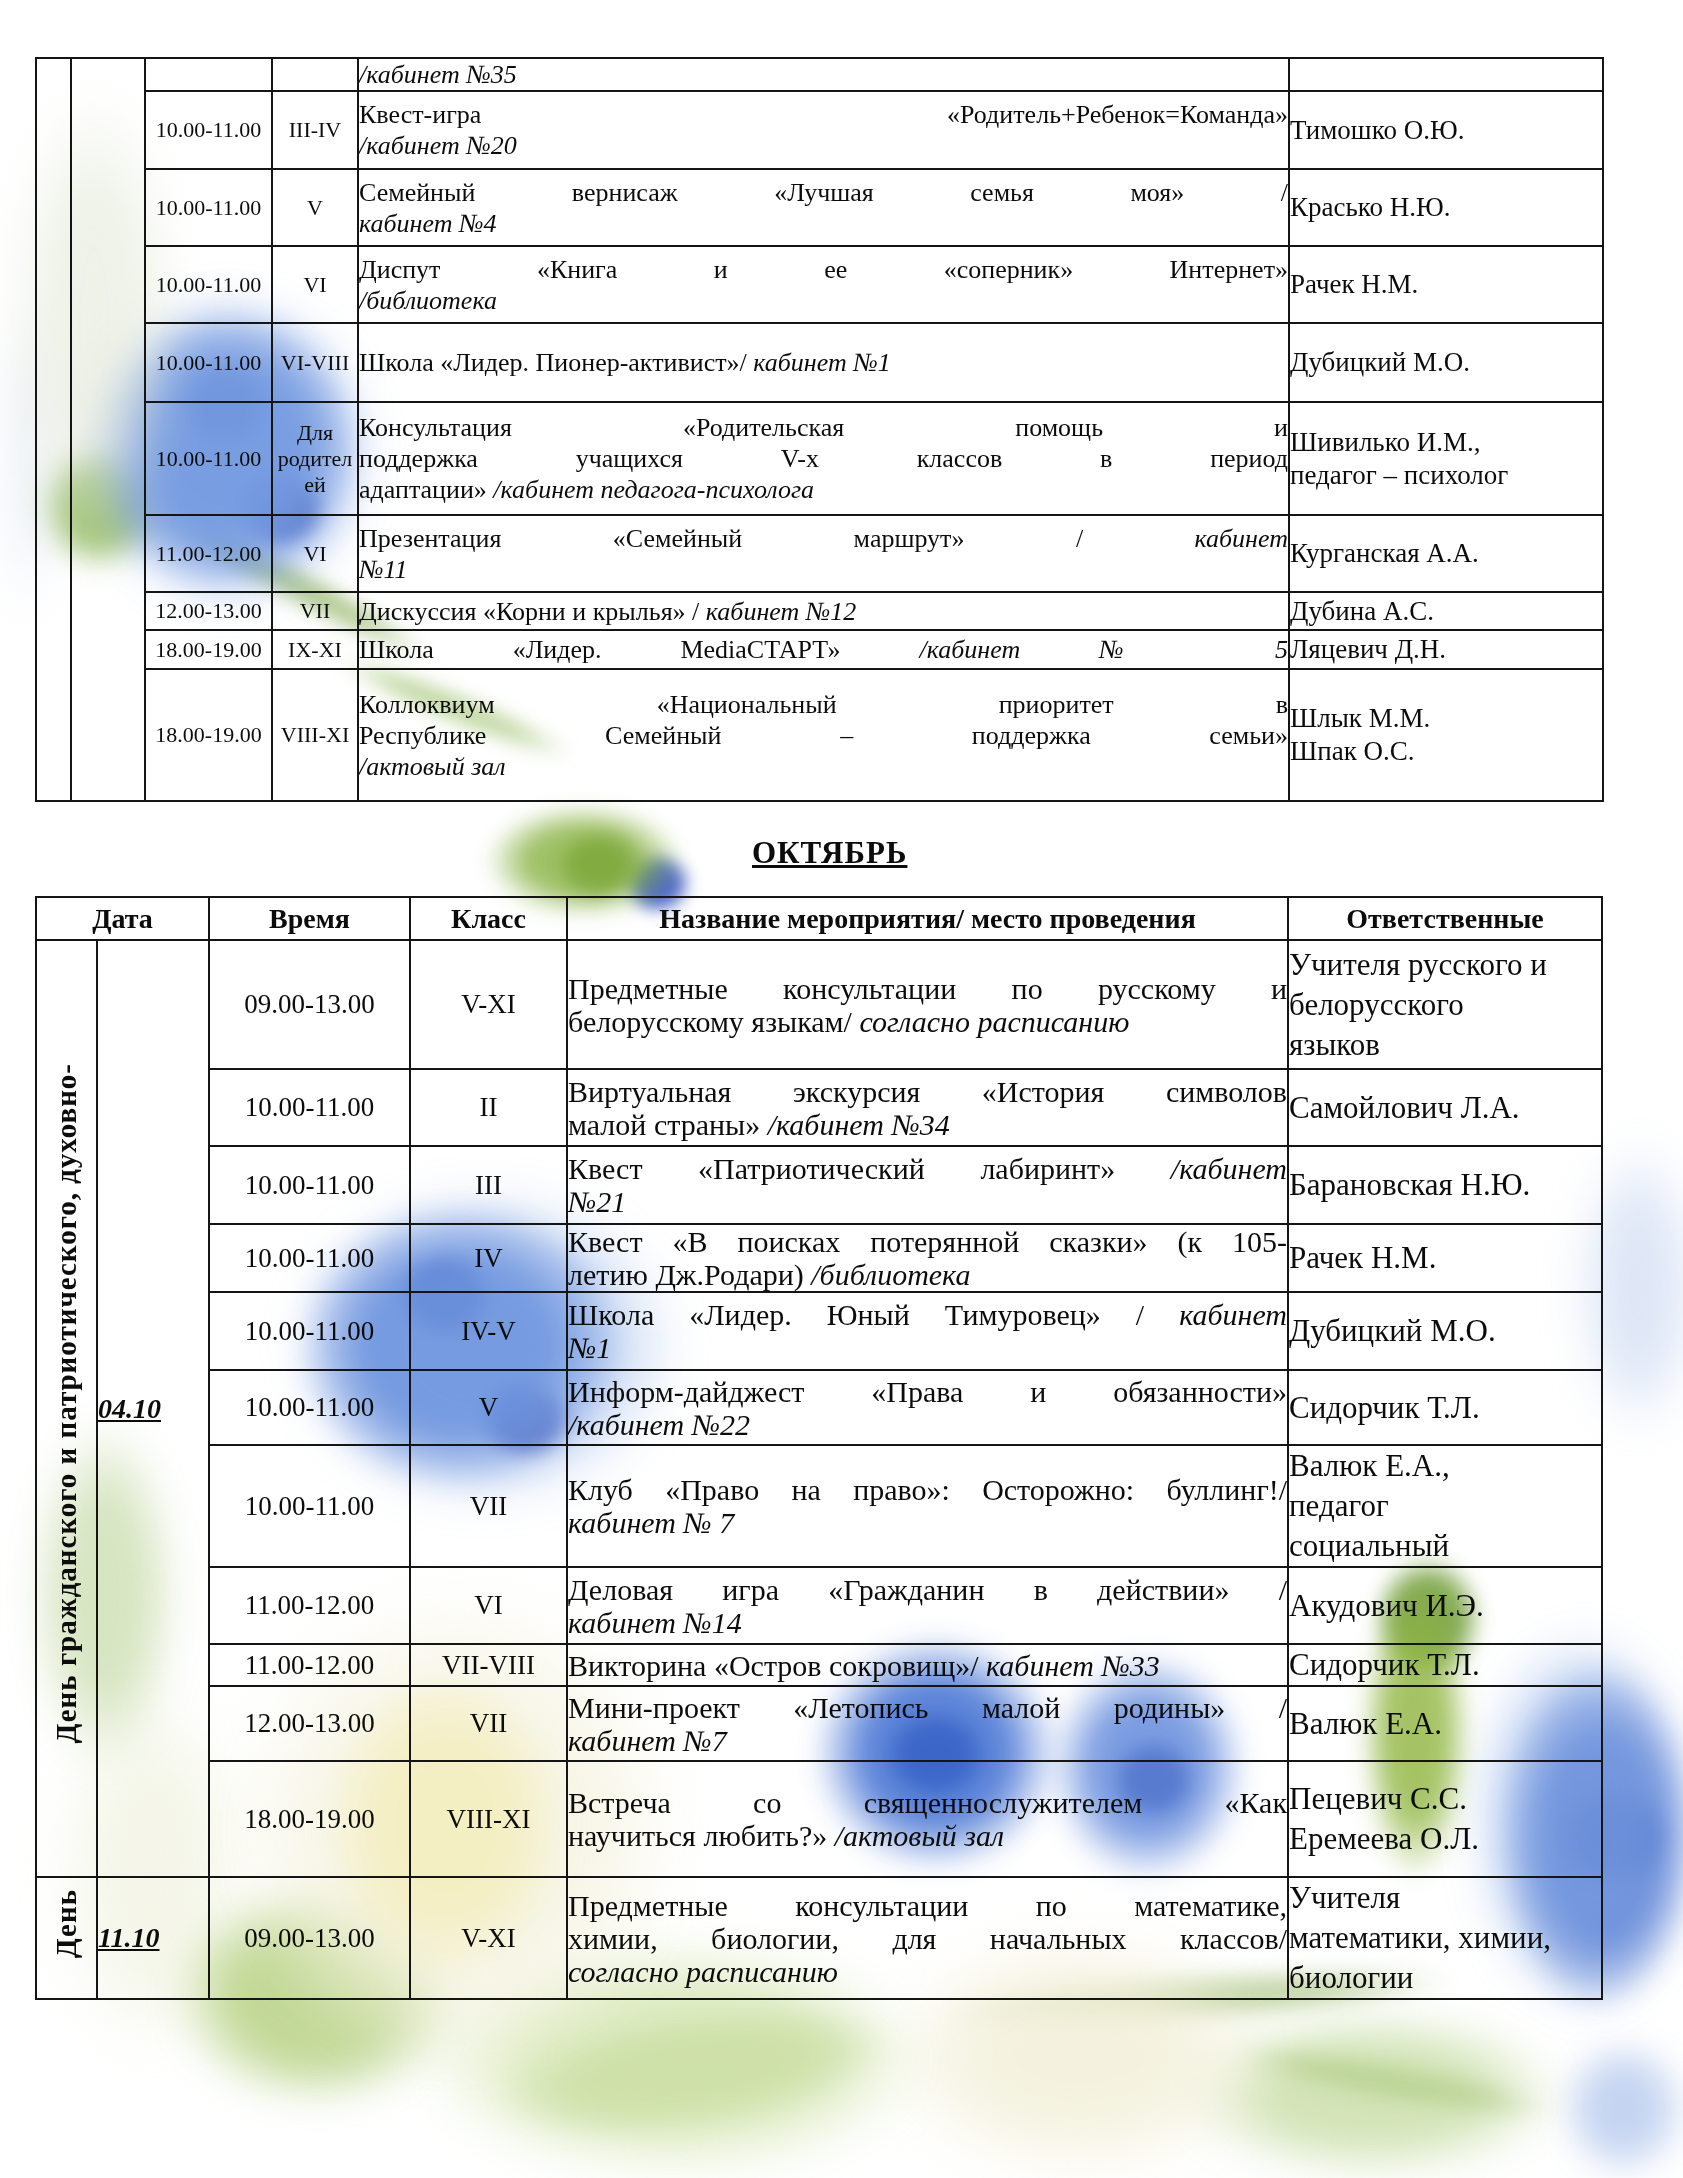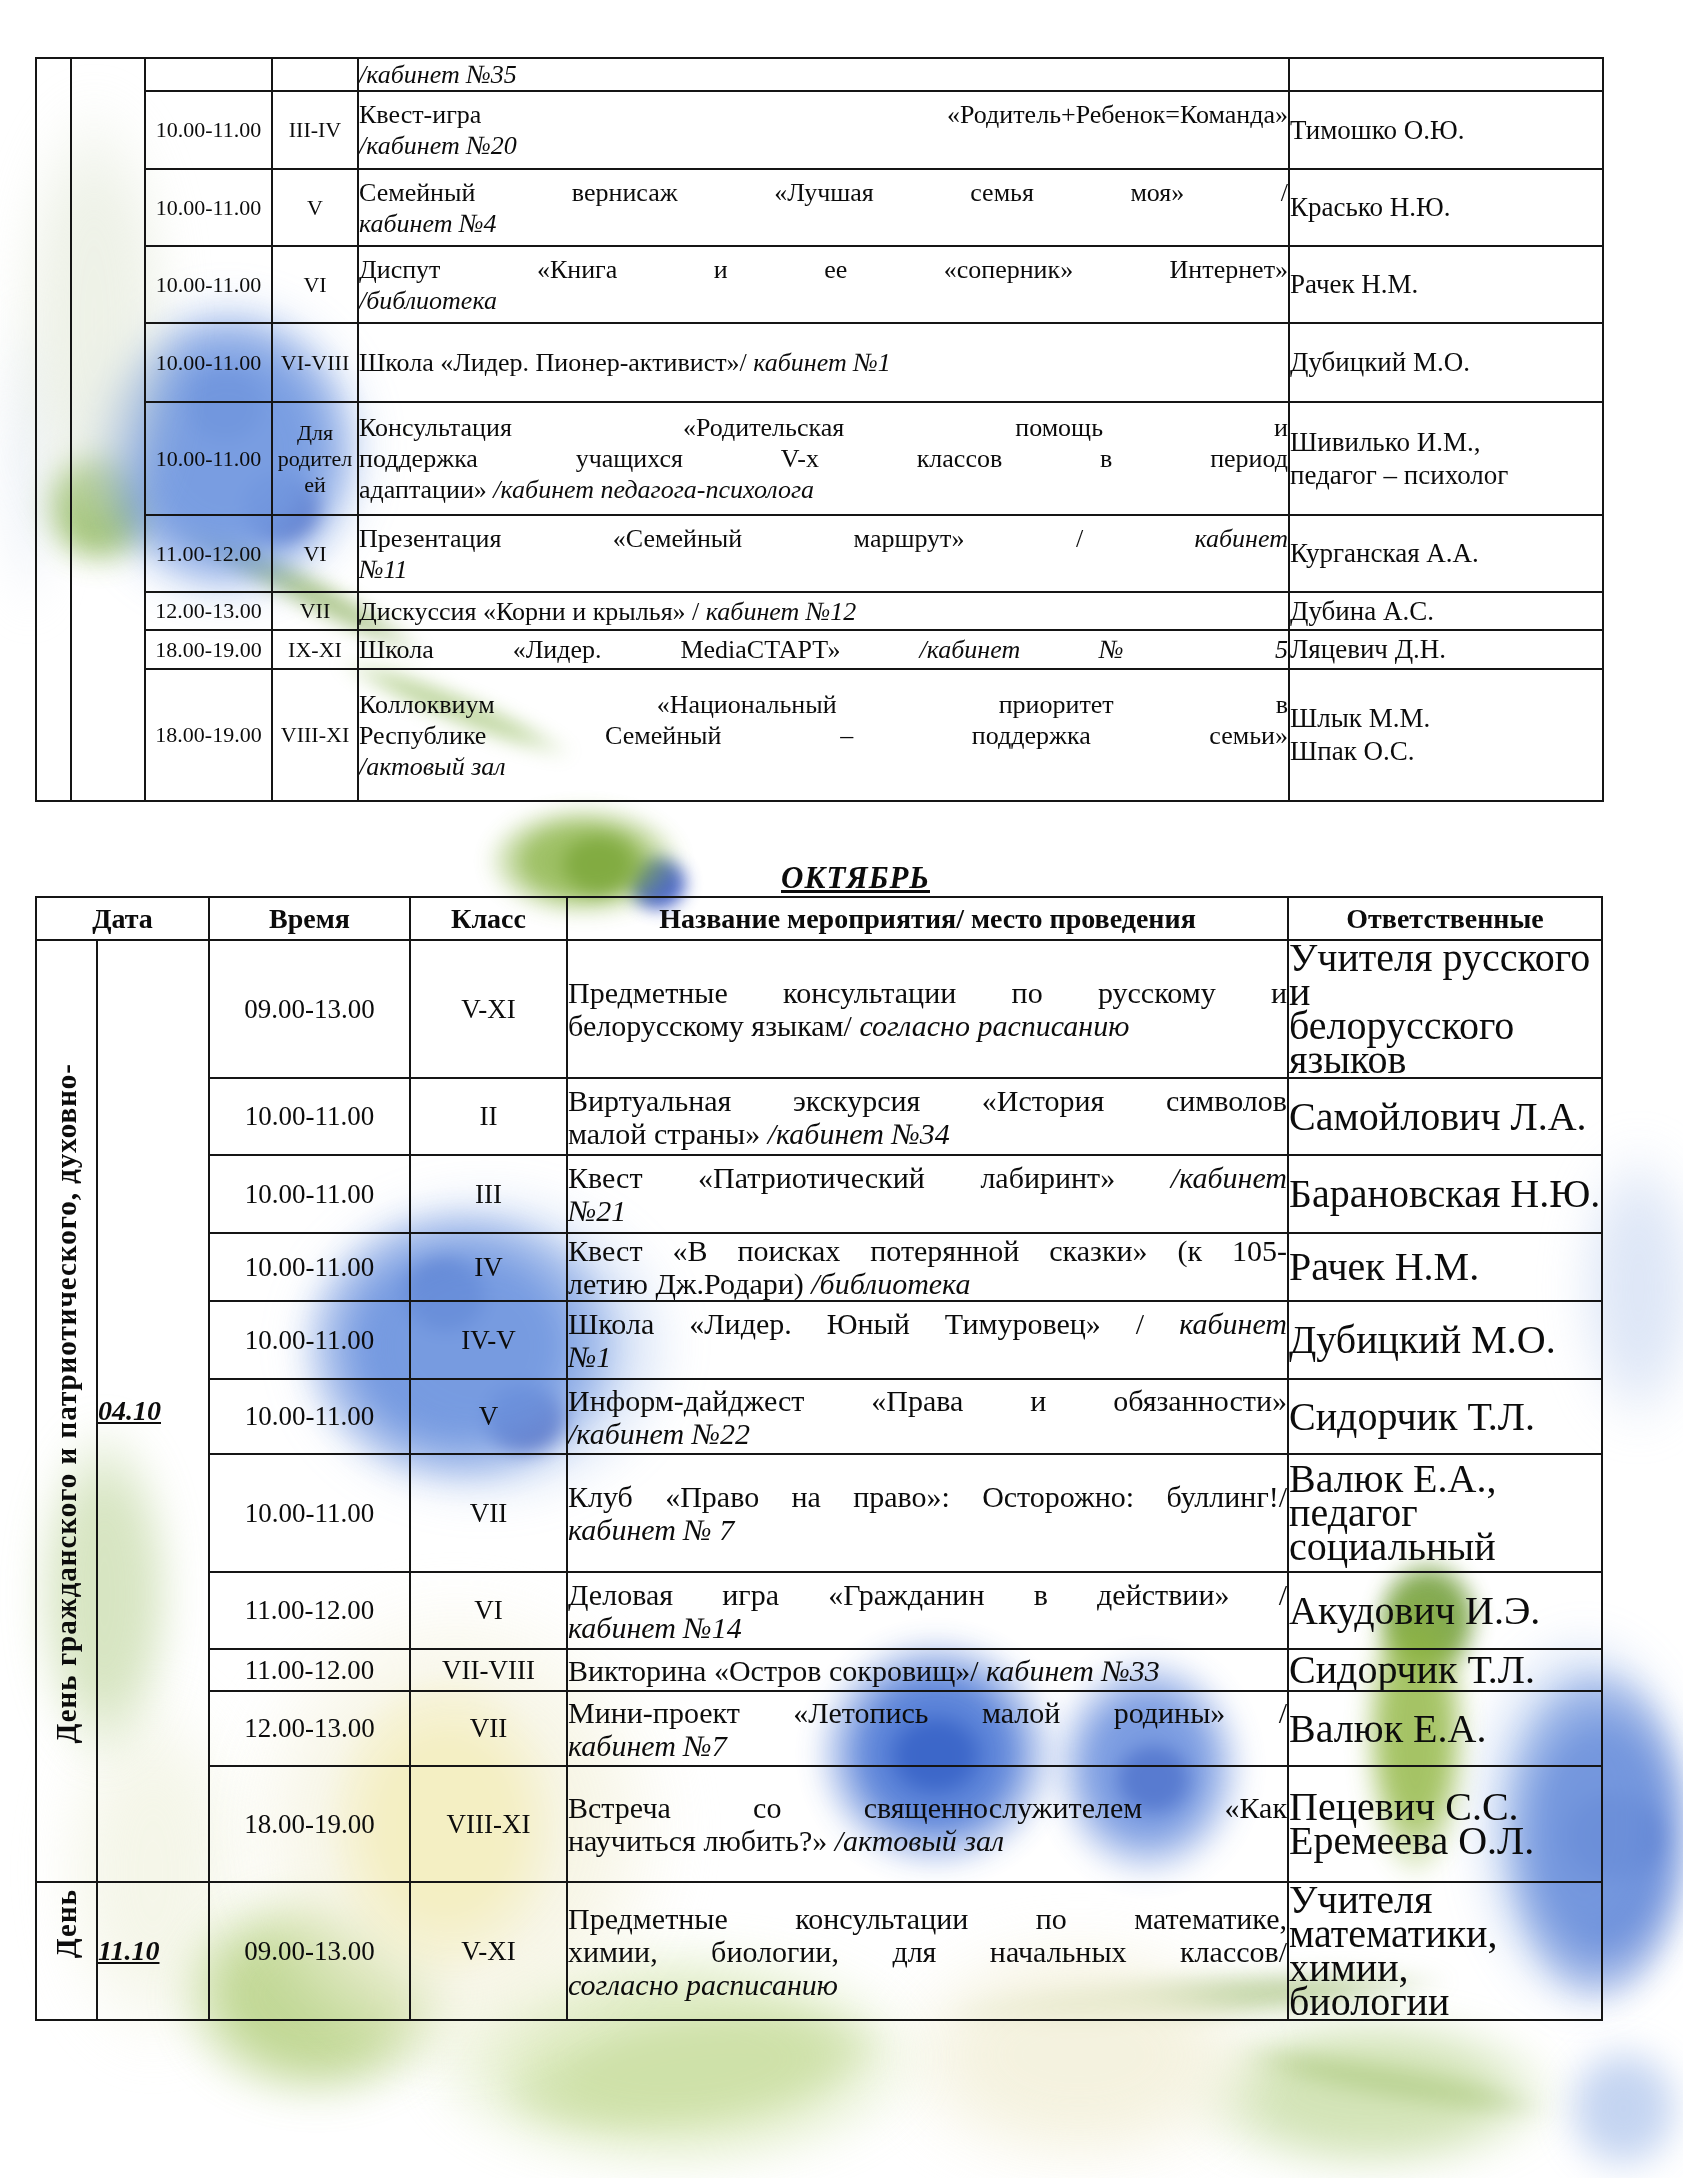--- a/index.html
+++ b/index.html
@@ -17,30 +17,30 @@
   .ev{vertical-align:top;padding:2px 9px;}
   #t1 .ev{font-size:26px;}
   #t2 .ev{font-size:30px;}
   .evl{text-align:left;}
   #t1 .evl{line-height:31px;}
   #t2 .evl{line-height:33px;}
   .just{text-align:justify;text-align-last:justify;}
   .it{font-style:italic;}
   .resp{vertical-align:top;padding:3px 6px 3px 10px;white-space:pre-line;}
   #t1 .resp{font-size:27px;line-height:33px;}
-  #t2 .resp{font-size:40px;line-height:34px;margin-left:16px;}
+  #t2 .resp{font-size:31px;line-height:40px;margin-left:16px;}
   .date{vertical-align:top;text-align:left;font-weight:bold;font-style:italic;
         text-decoration:underline;font-size:28px;padding-top:4px;}
   .vlab-overlay{position:absolute;display:flex;align-items:center;justify-content:center;z-index:3;}
   .vlab-overlay span{writing-mode:vertical-rl;transform:rotate(180deg);font-weight:bold;
         font-size:29px;white-space:nowrap;letter-spacing:1px;}
   #vlab1{left:38px;top:941px;width:57px;height:924px;}
   #vlab2{left:38px;top:1868px;width:57px;height:112px;}
-  #heading{position:absolute;left:752px;top:860px;width:178px;text-align:right;font-size:31px;
-        font-weight:bold;font-style:italic;text-decoration:underline;z-index:2;letter-spacing:1px;}
+  #heading{position:absolute;left:752px;top:835px;width:178px;text-align:left;font-size:31px;
+        font-weight:bold;text-decoration:underline;z-index:2;letter-spacing:1px;}
 </style>
 </head>
 <body>
 
 <div id="page">
     <div class="decor" style="left: 54px; top: 1683px; width: 198px; height: 376px; background: radial-gradient(closest-side, rgb(238, 240, 218) 0%, rgb(238, 240, 218) 55%, transparent 100%); filter: blur(26px); opacity: 0.6;"></div>
     <div class="decor" style="left: 1559px; top: 2039px; width: 129px; height: 139px; background: radial-gradient(closest-side, rgb(157, 184, 232) 0%, rgb(157, 184, 232) 55%, transparent 100%); filter: blur(16px); opacity: 0.6;"></div>
     <div class="decor" style="left: 1228px; top: 2064px; width: 327px; height: 36px; background: radial-gradient(closest-side, rgb(138, 174, 84) 0%, rgb(138, 174, 84) 55%, transparent 100%); filter: blur(10px); opacity: 0.5; transform: rotate(10deg);"></div>
     <div class="decor" style="left: 941px; top: 1975px; width: 515px; height: 46px; background: radial-gradient(closest-side, rgb(138, 174, 84) 0%, rgb(138, 174, 84) 55%, transparent 100%); filter: blur(10px); opacity: 0.5; transform: rotate(-4deg);"></div>
     <div class="decor" style="left: 1178px; top: 2010px; width: 386px; height: 168px; background: radial-gradient(closest-side, rgb(182, 210, 136) 0%, rgb(182, 210, 136) 55%, transparent 100%); filter: blur(18px); opacity: 0.6;"></div>

